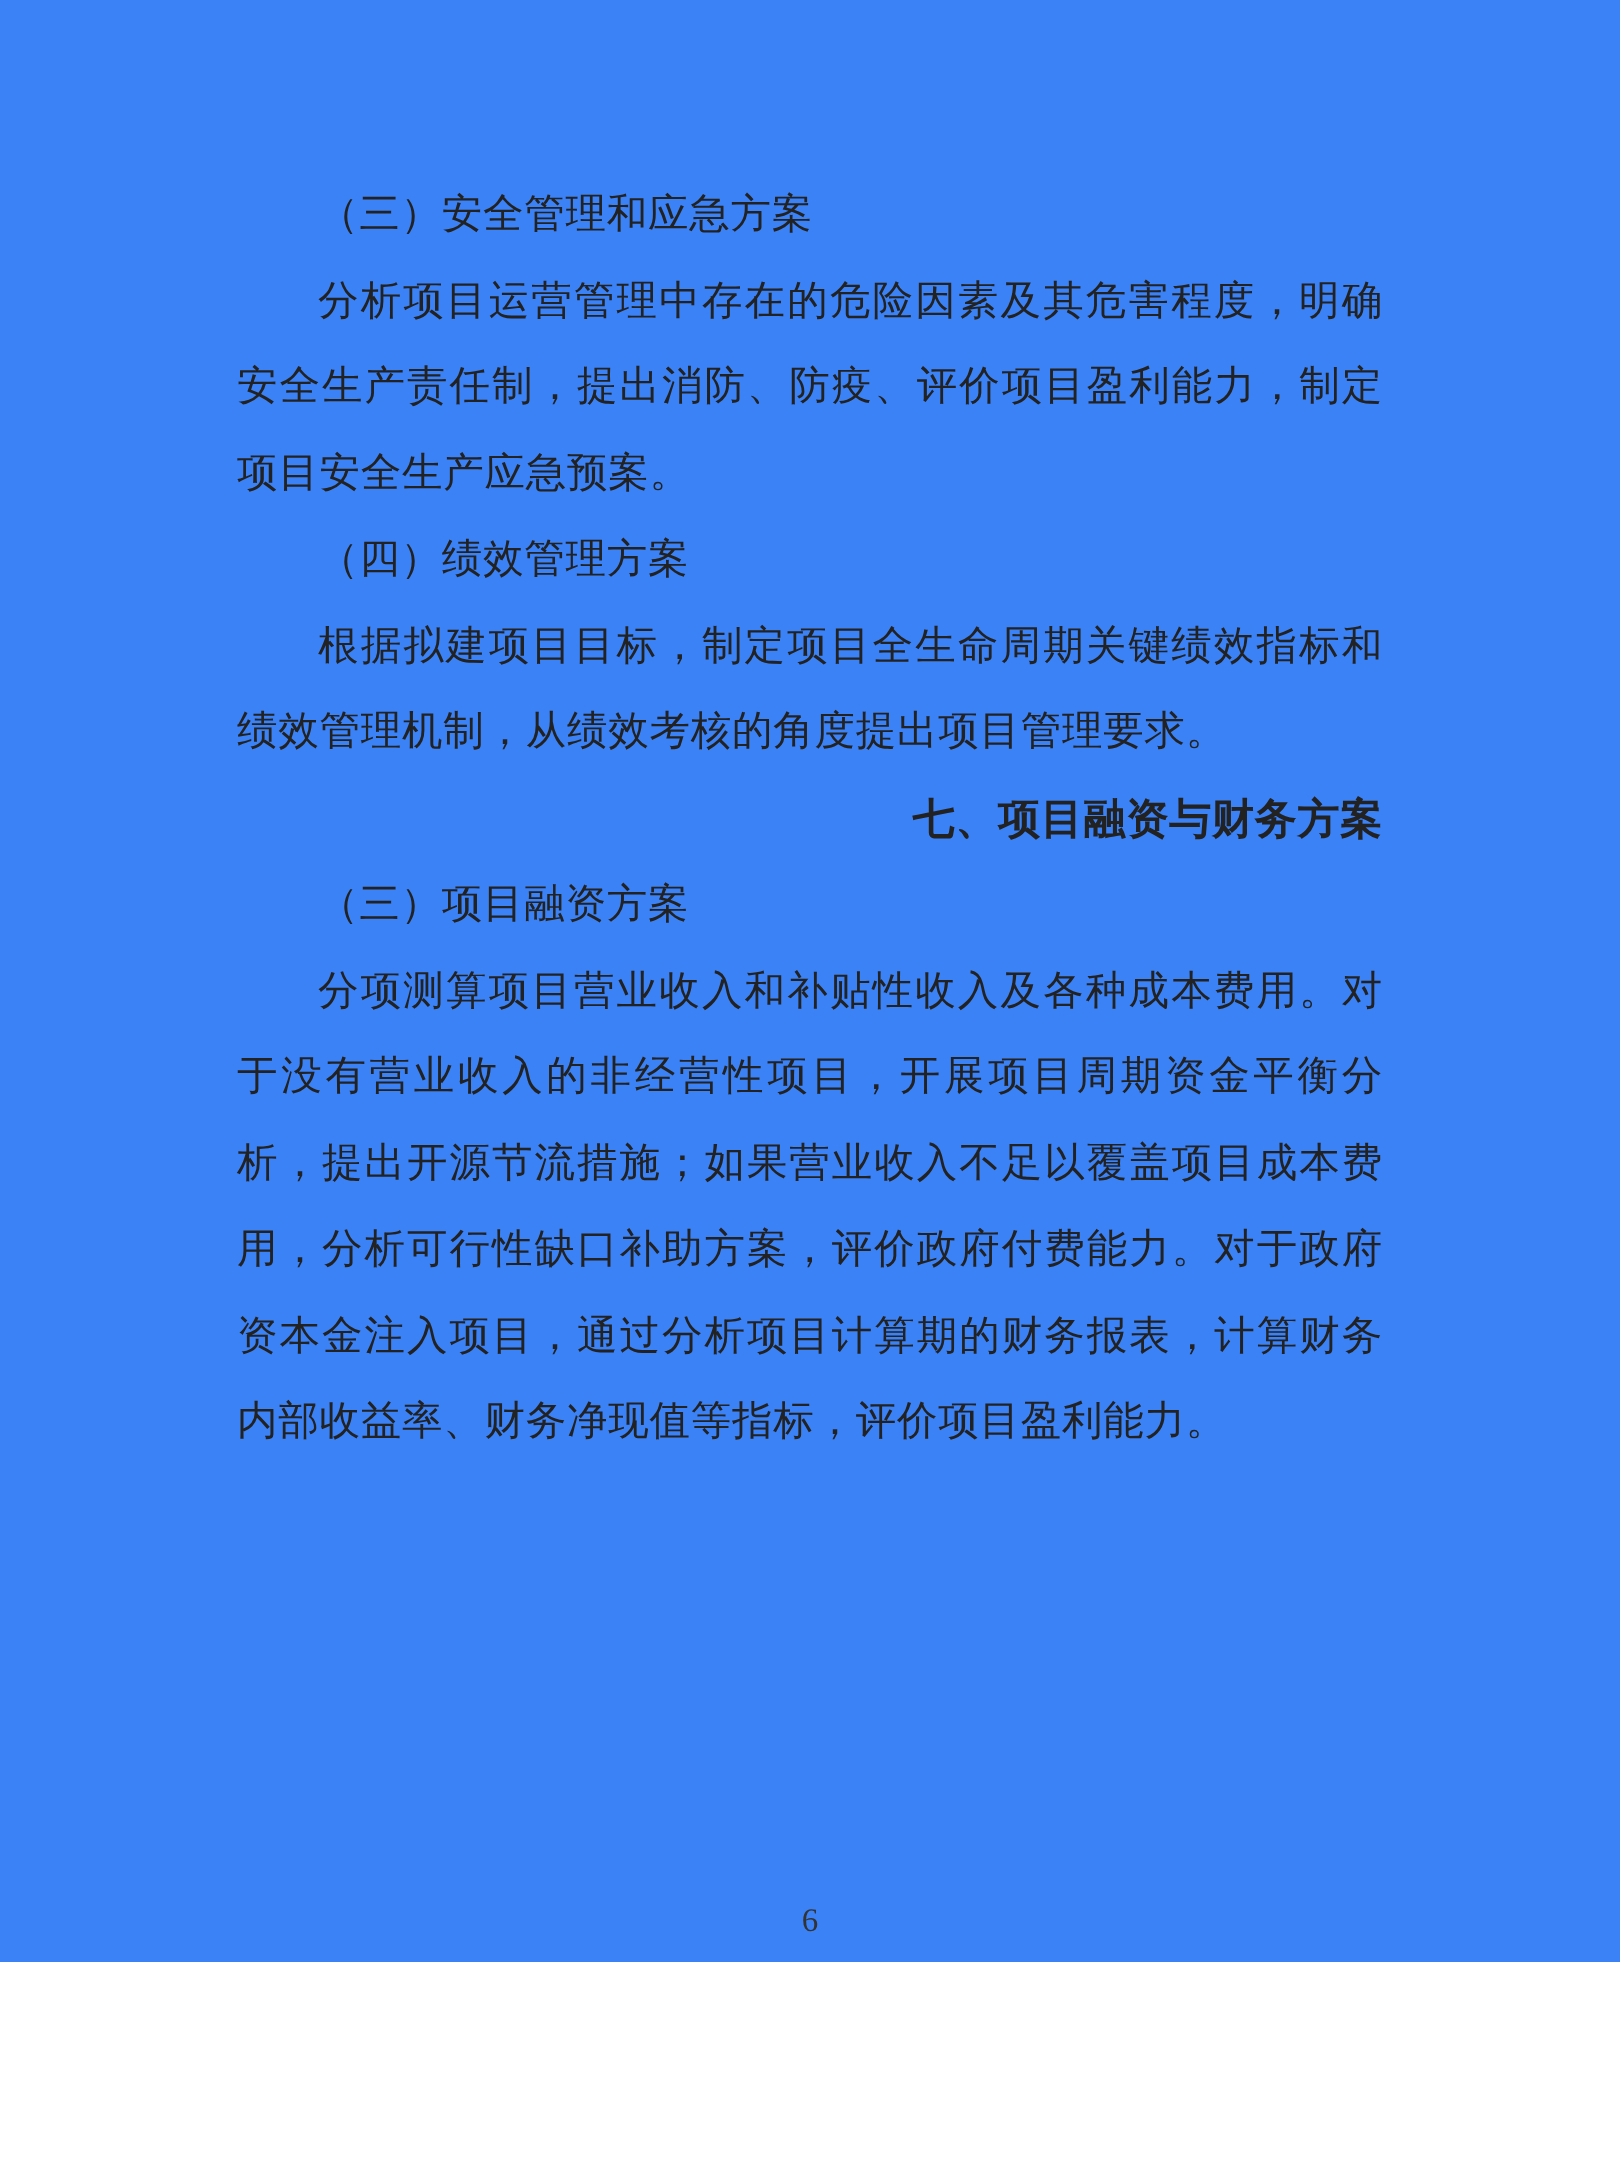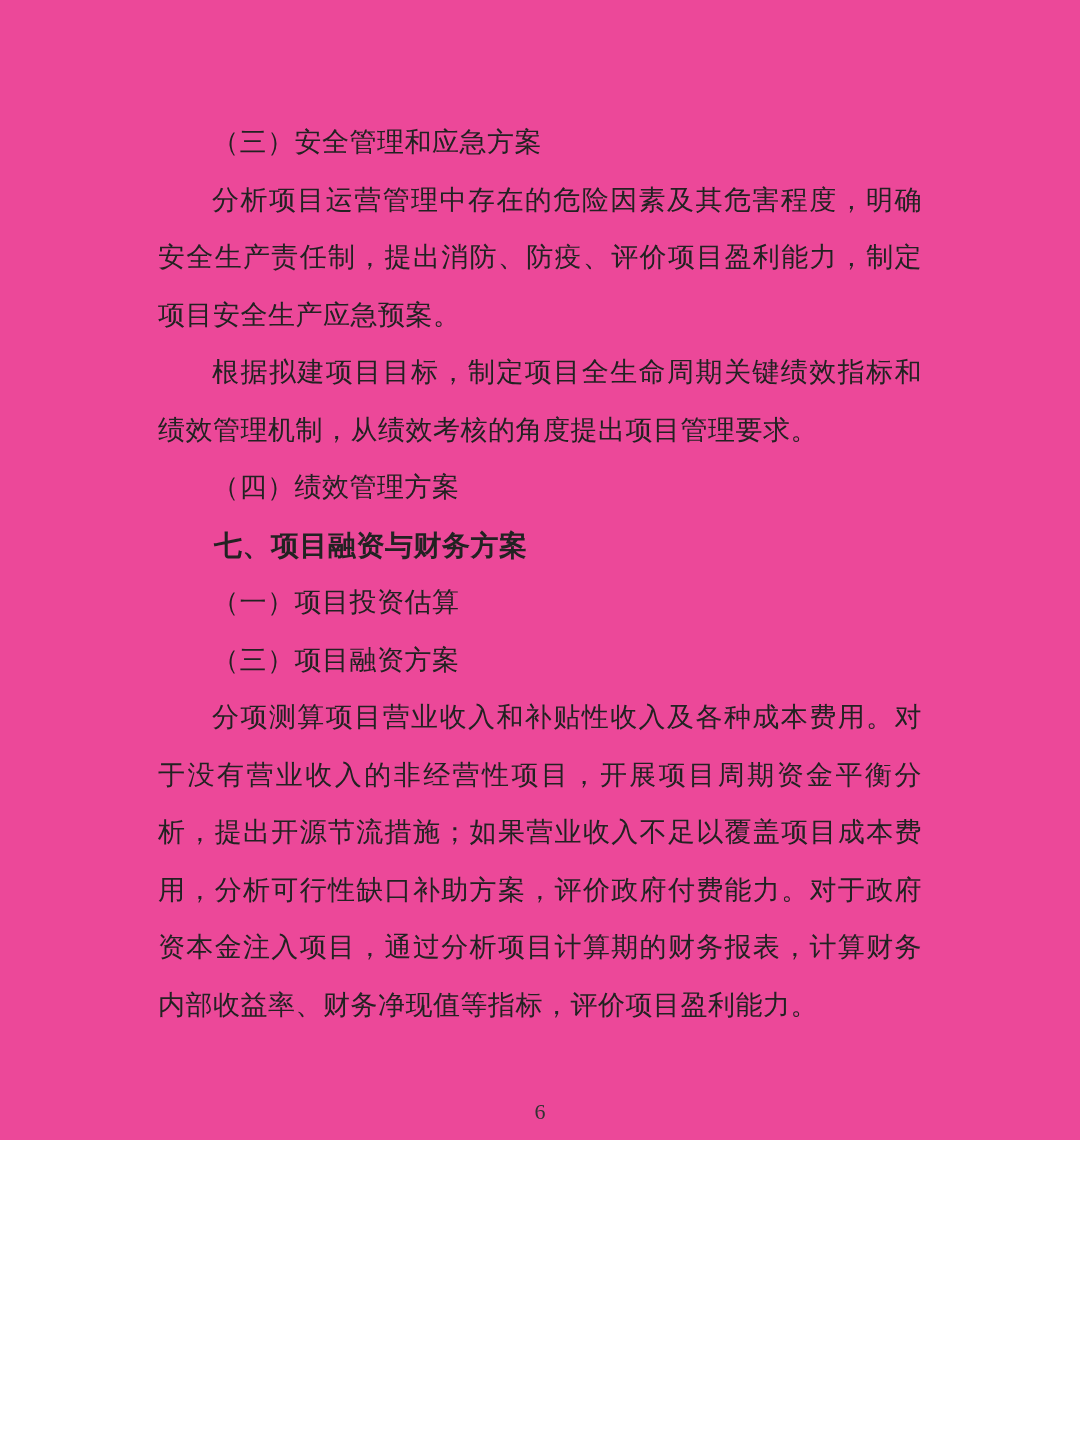--- a/index.html
+++ b/index.html
@@ -3,22 +3,22 @@
 <meta charset="utf-8">
 <style>
   html, body {
     margin: 0;
     padding: 0;
     background: #ffffff;
   }
   .page {
     position: relative;
     width: 1080px;
-    height: 1140px;
-    background: #ec4899;
+    height: 1308px;
+    background: #3b82f6;
     overflow: hidden;
     font-family: "Liberation Serif", serif;
     color: #222222;
     box-sizing: border-box;
   }
   .content {
     position: absolute;
     left: 158px;
     top: 114px;
     width: 764px;
@@ -36,42 +36,41 @@
   }
   .paragraph {
     text-indent: 2em;
     text-align: justify;
   }
   .chapter-heading {
     text-indent: 2em;
     font-weight: bold;
     font-family: "Liberation Sans", sans-serif;
     font-size: 28px;
-    text-align: left;
+    text-align: right;
   }
   .page-number {
     position: absolute;
     left: 0;
     right: 0;
     bottom: 14px;
     text-align: center;
     font-size: 22px;
     line-height: 28px;
     color: #333333;
     font-family: "Liberation Serif", serif;
   }
 </style>
 </head>
 <body>
 
 <div class="page">
   <div class="content">
     <div class="block subheading">（三）安全管理和应急方案</div>
     <div class="block paragraph">分析项目运营管理中存在的危险因素及其危害程度，明确安全生产责任制，提出消防、防疫、评价项目盈利能力，制定项目安全生产应急预案。</div>
+    <div class="block subheading">（四）绩效管理方案</div>
     <div class="block paragraph">根据拟建项目目标，制定项目全生命周期关键绩效指标和绩效管理机制，从绩效考核的角度提出项目管理要求。</div>
-    <div class="block subheading">（四）绩效管理方案</div>
     <div class="block chapter-heading">七、项目融资与财务方案</div>
-    <div class="block subheading">（一）项目投资估算</div>
     <div class="block subheading">（三）项目融资方案</div>
     <div class="block paragraph">分项测算项目营业收入和补贴性收入及各种成本费用。对于没有营业收入的非经营性项目，开展项目周期资金平衡分析，提出开源节流措施；如果营业收入不足以覆盖项目成本费用，分析可行性缺口补助方案，评价政府付费能力。对于政府资本金注入项目，通过分析项目计算期的财务报表，计算财务内部收益率、财务净现值等指标，评价项目盈利能力。</div>
   </div>
   <div class="page-number">6</div>
 </div>
 
 </body></html>

